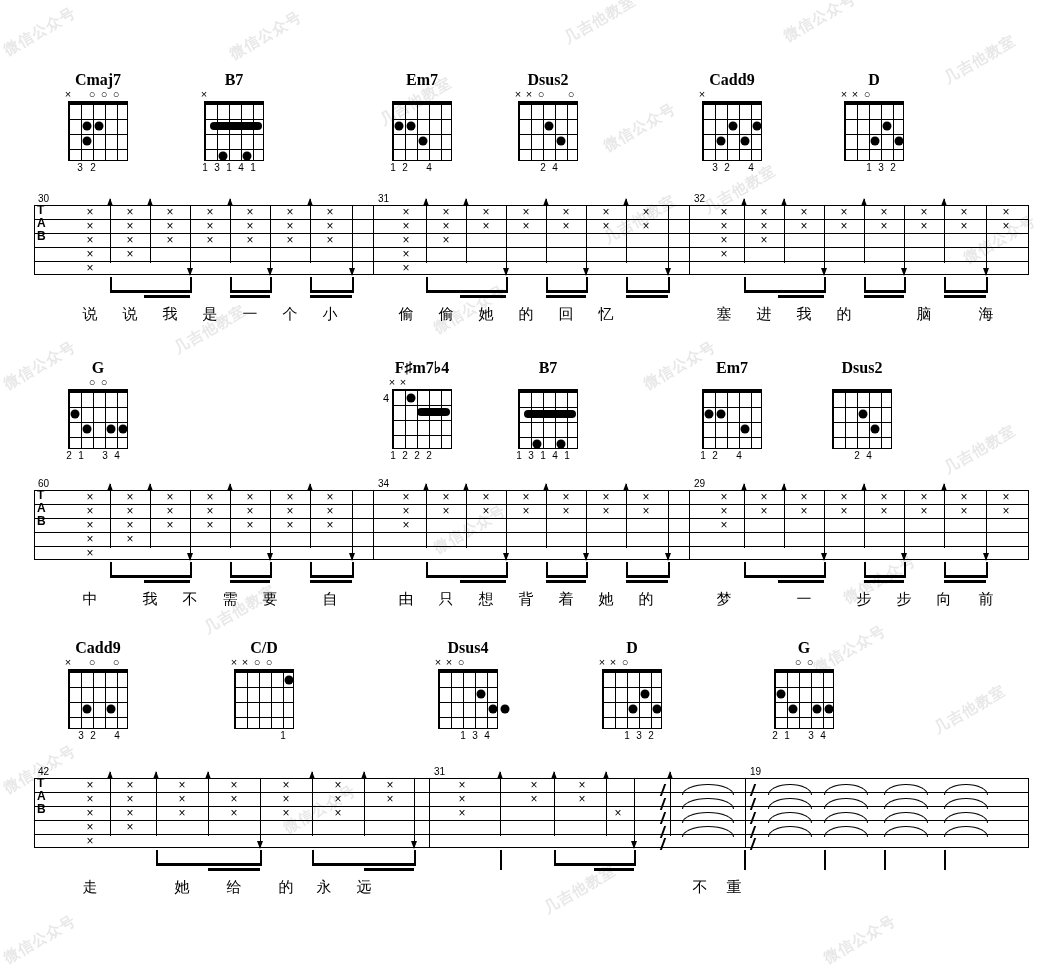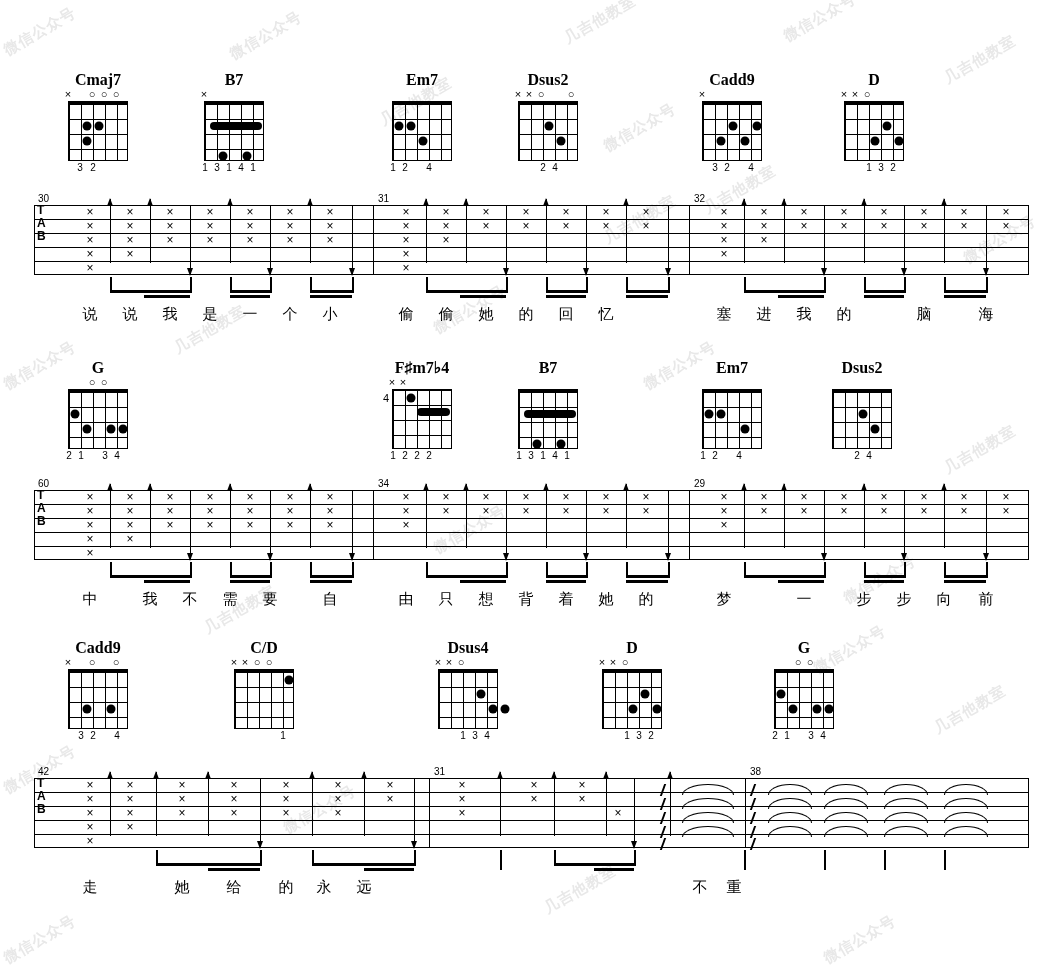--- a/index.html
+++ b/index.html
@@ -768,21 +768,21 @@
     </div>
   </div>
 
   <div class="system" style="top:778px;">
     <div class="staff">
       <div class="lend"></div>
         <div class="rend"></div>
       <div class="tabletters">T<br>A<br>B</div>
       <div class="measno" style="left:4px;">42</div>
       <div class="measno" style="left:400px;">31</div>
-      <div class="measno" style="left:716px;">38</div>
+      <div class="measno" style="left:716px;">19</div>
       <div class="bar" style="left:395px;"></div>
       <div class="bar" style="left:711px;"></div>
 
       <div class="x" style="left:56px;top:7px;">×</div>
         <div class="x" style="left:56px;top:21px;">×</div>
         <div class="x" style="left:56px;top:35px;">×</div>
         <div class="x" style="left:56px;top:49px;">×</div>
         <div class="x" style="left:56px;top:63px;">×</div>
       <div class="arrowUp" style="left:76px;top:-6px;height:64px;"></div>
       <div class="x" style="left:96px;top:7px;">×</div>

